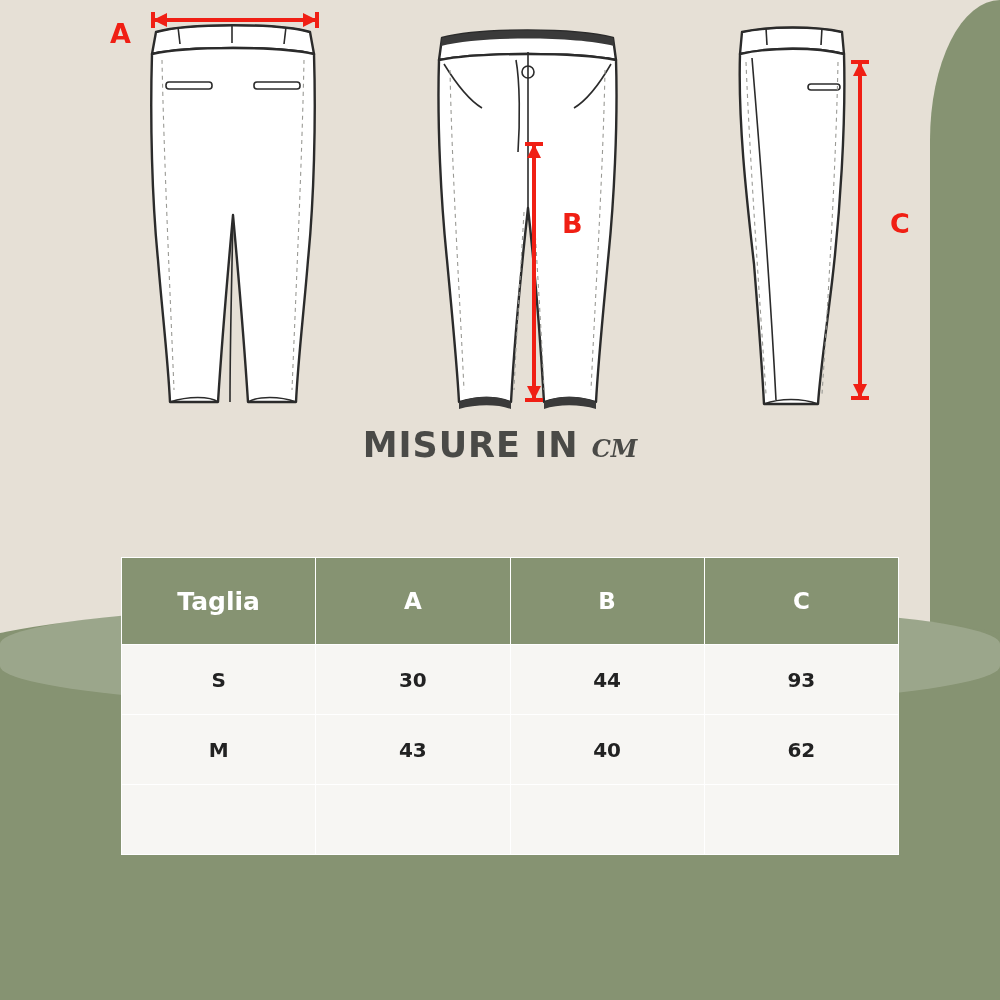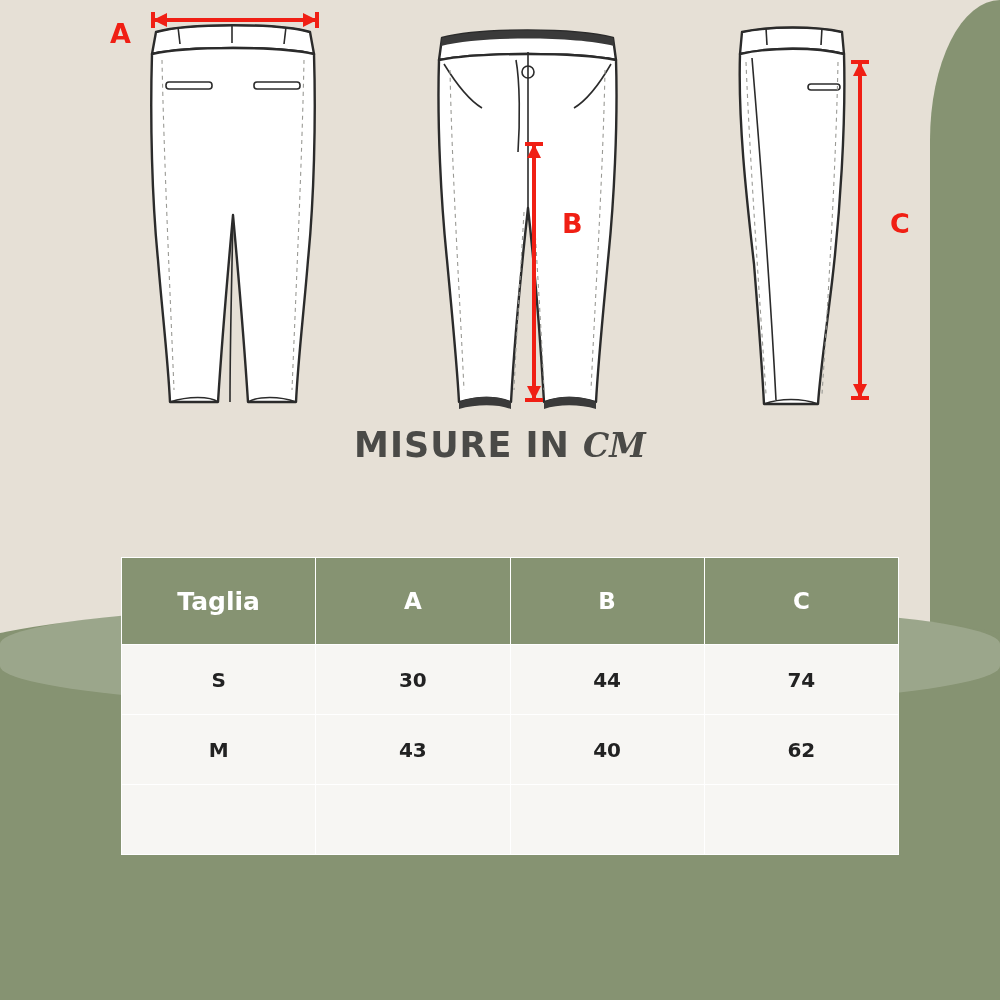--- a/index.html
+++ b/index.html
@@ -70,21 +70,21 @@
     width: 1000px;
     text-align: center;
     color: #4a4a47;
     font-size: 35px;
     font-weight: bold;
     letter-spacing: 1px;
   }
   .caption .cm {
     font-family: "DejaVu Serif", serif;
     font-style: italic;
-    font-size: 33px;
+    font-size: 24px;
     font-weight: bold;
     letter-spacing: 0;
     font-variant: small-caps;
     text-align: right;
   }
 
   
   .mlabel {
     position: absolute;
     color: #f01f14;
@@ -274,21 +274,21 @@
           <th>A</th>
           <th>B</th>
           <th>C</th>
         </tr>
       </thead>
       <tbody>
         <tr>
           <td>S</td>
           <td>30</td>
           <td>44</td>
-          <td>74</td>
+          <td>93</td>
         </tr>
         <tr>
           <td>M</td>
           <td>43</td>
           <td>40</td>
           <td>62</td>
         </tr>
         <tr class="empty">
           <td></td>
           <td></td>

